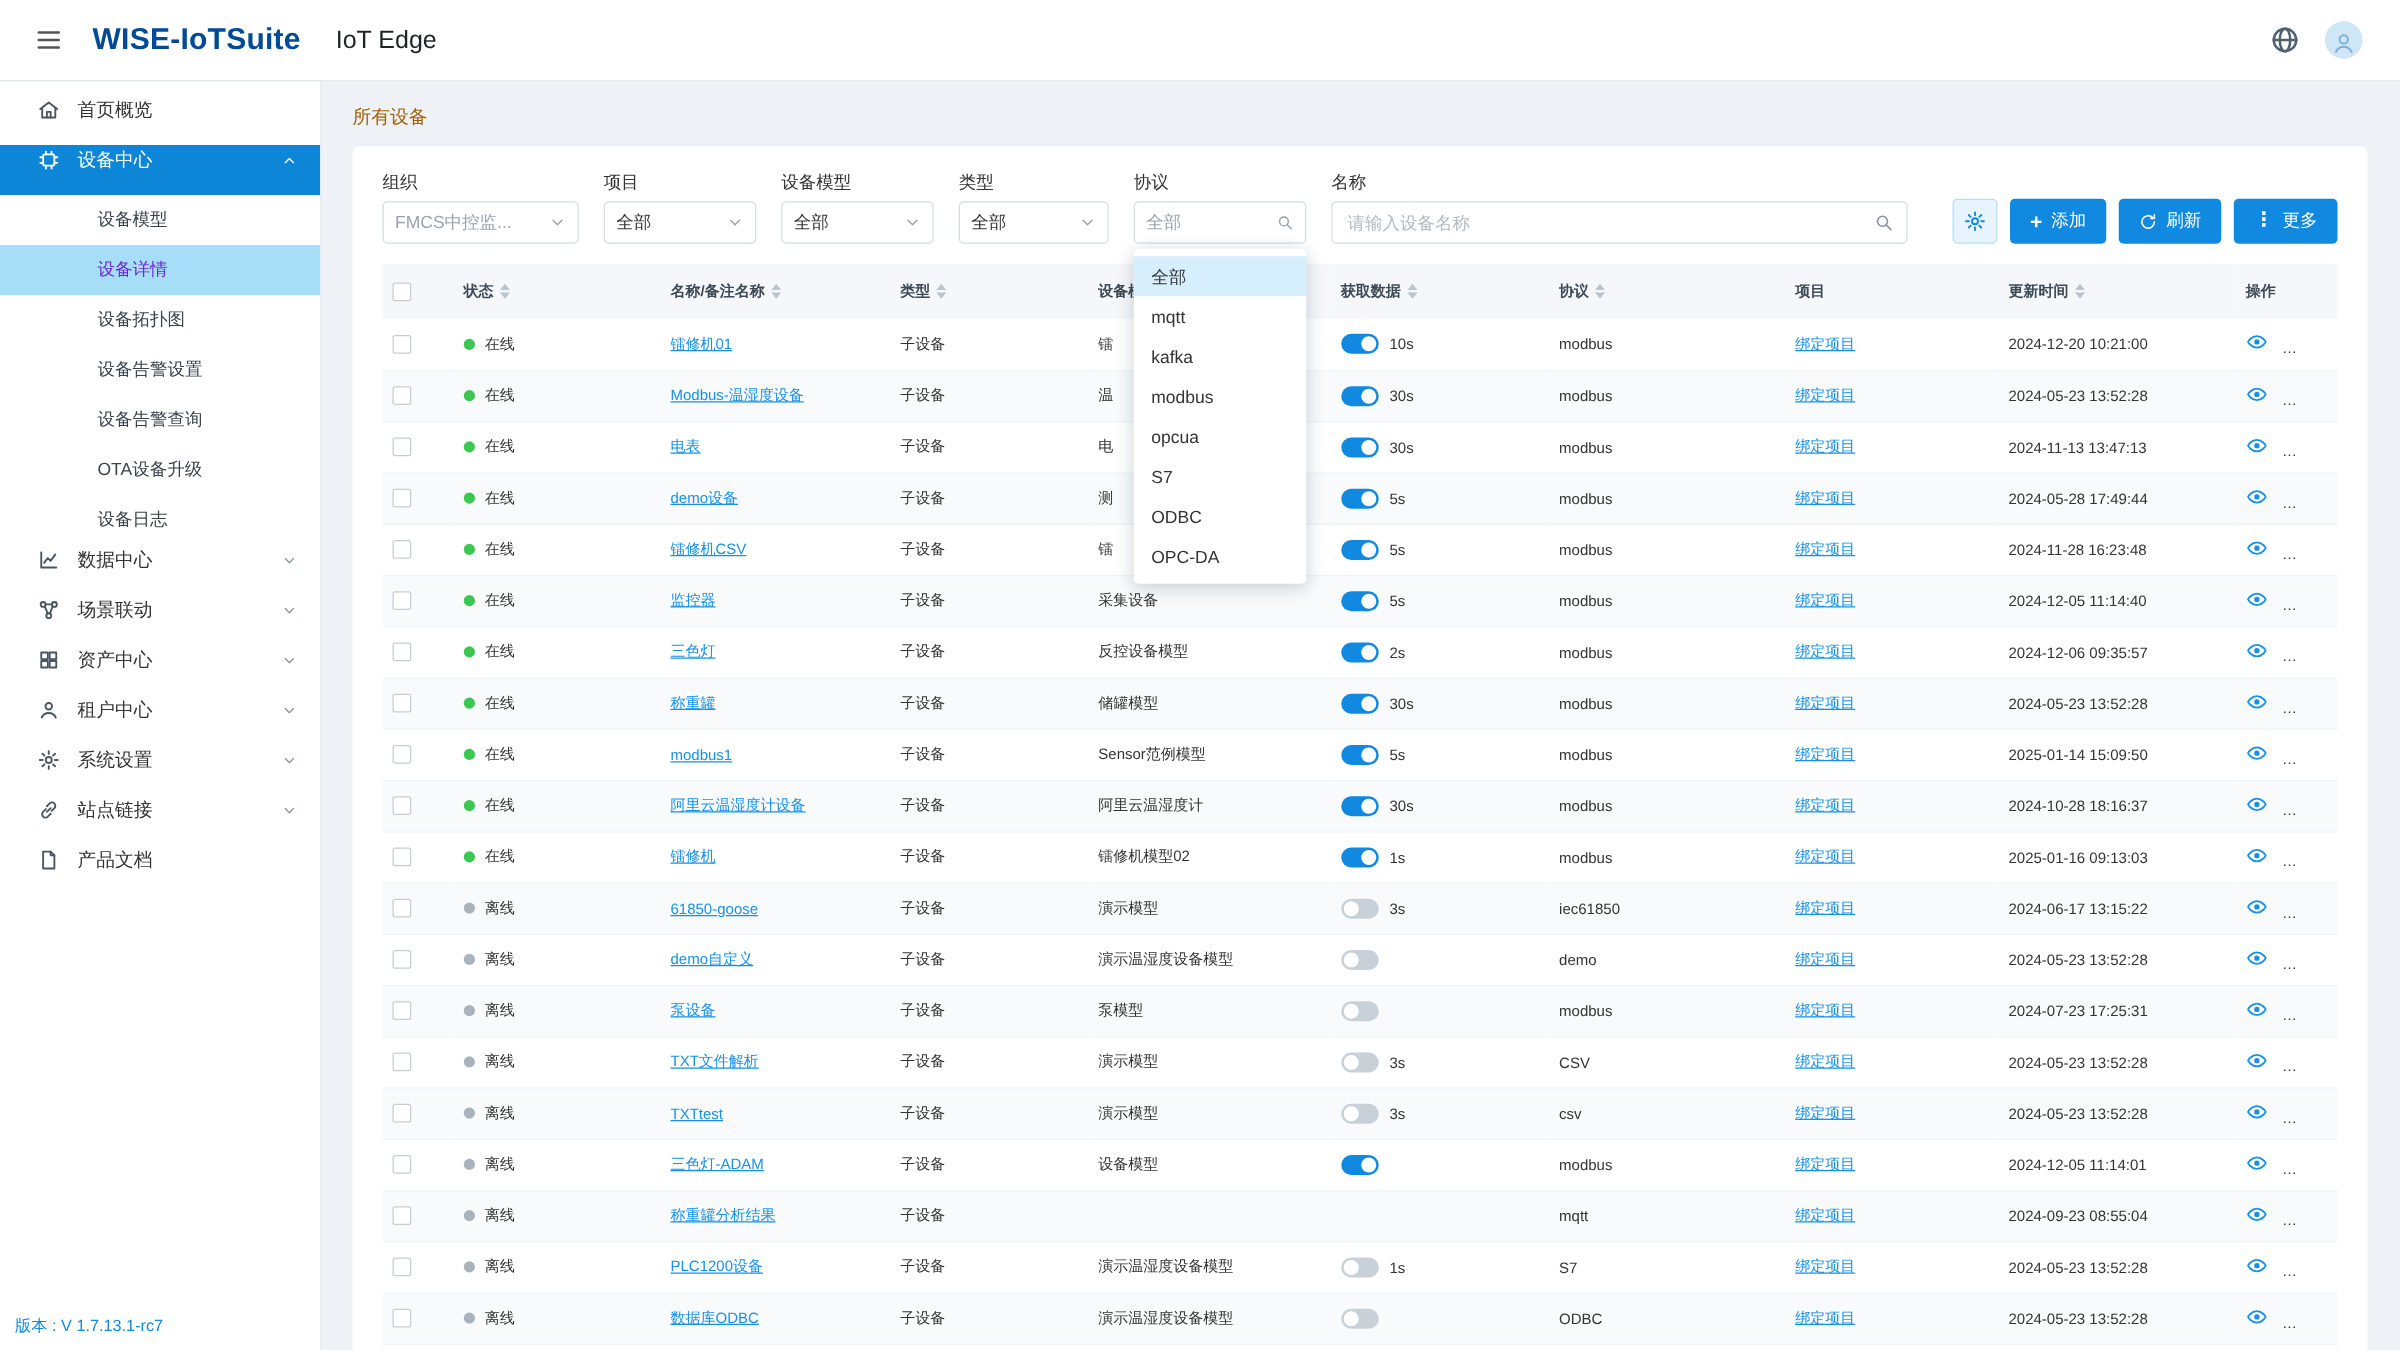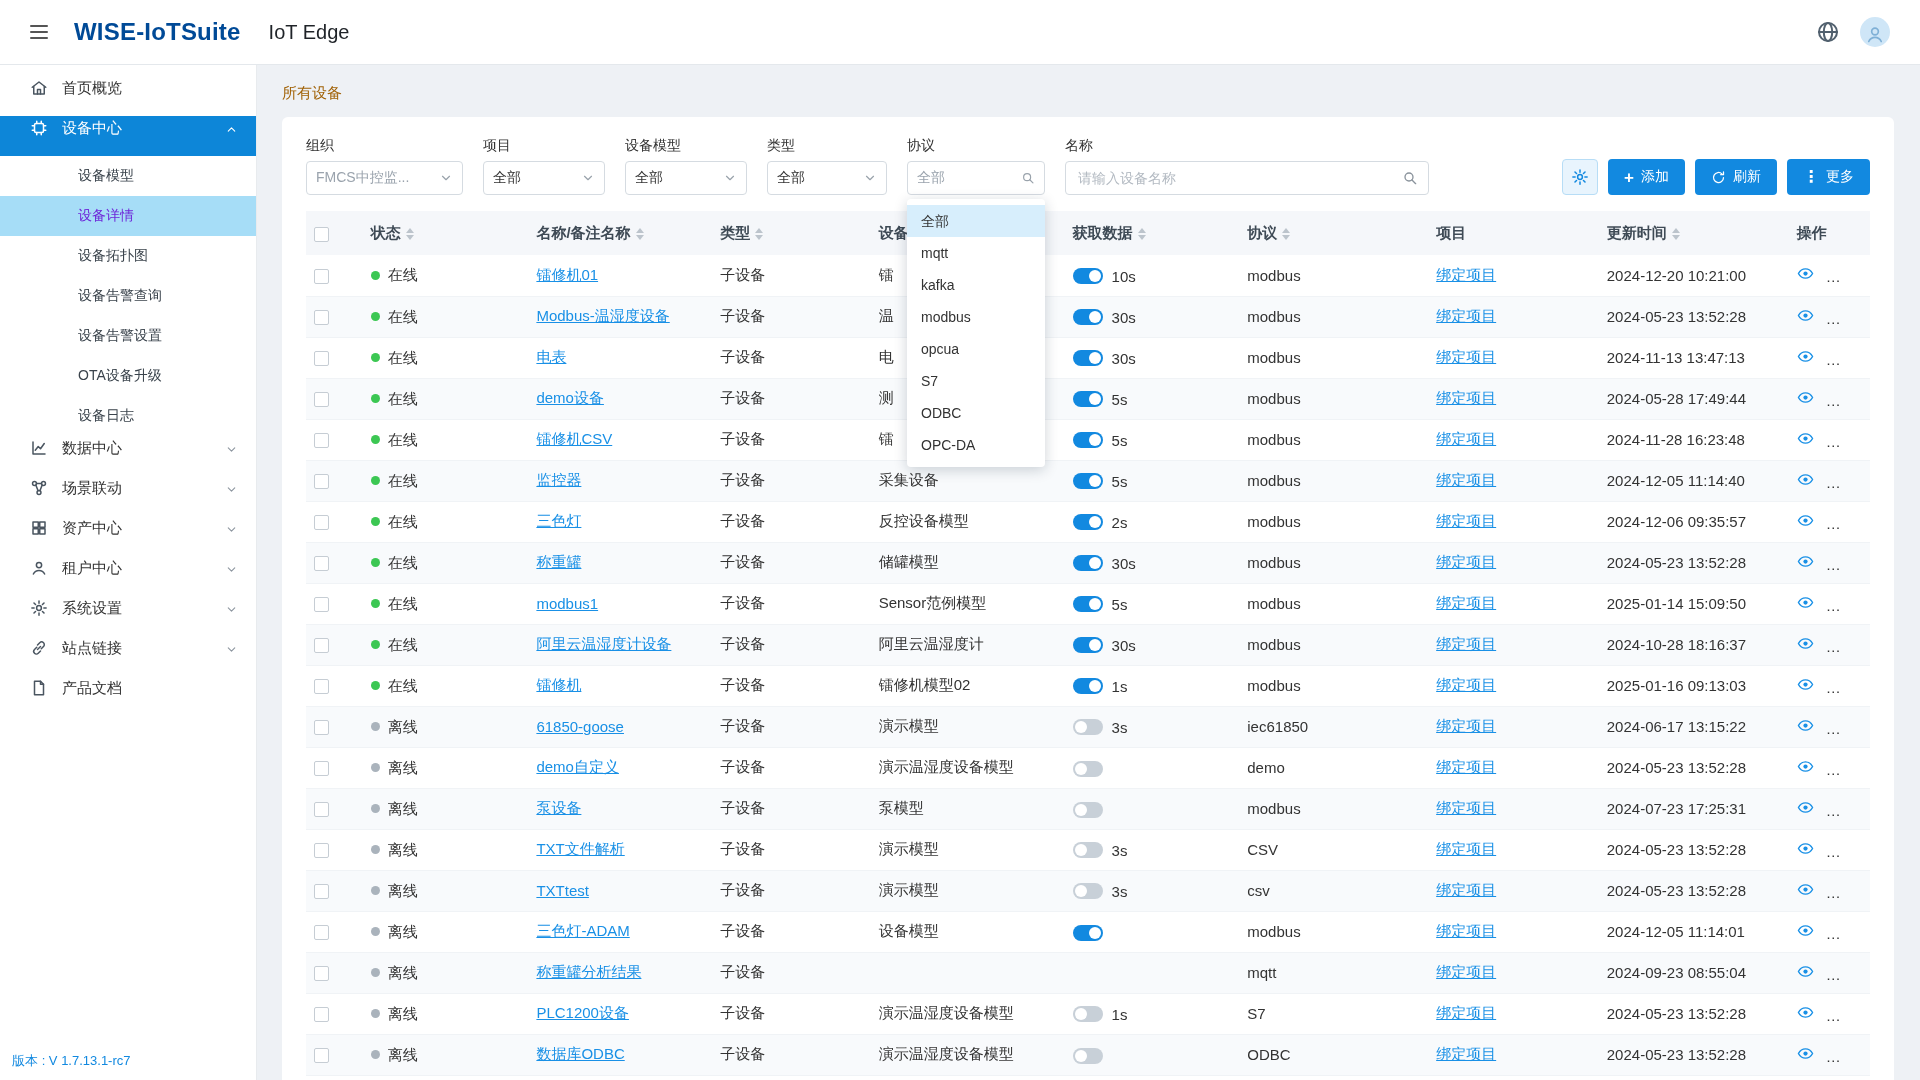--- a/index.html
+++ b/index.html
@@ -42,21 +42,21 @@
   .filters{display:flex;align-items:flex-end;padding:18px 24px 0 24px;}
   #filter-selects{display:flex;gap:20px;}
   .filter-group{display:flex;flex-direction:column;position:relative;}
   .filter-label{font-size:14px;color:#333;margin-bottom:6px;line-height:20px;}
   .select{height:34px;border:1px solid #d5dbe1;border-radius:4px;background:#fff;display:flex;
     align-items:center;justify-content:space-between;padding:0 9px;font-size:14px;cursor:pointer;}
   .select-value{white-space:nowrap;overflow:hidden;text-overflow:ellipsis;color:#333;}
   .select-value.muted{color:#9aa3ad;}
   .select-icon{width:14px;height:14px;color:#99a2ab;flex:none;margin-left:6px;}
   .name-group{margin-left:20px;}
-  .input-wrap{width:364px;height:34px;border:1px solid #d5dbe1;border-radius:4px;display:flex;
+  .input-wrap{width:461px;height:34px;border:1px solid #d5dbe1;border-radius:4px;display:flex;
     align-items:center;padding:0 10px;background:#fff;}
   .input-wrap input{border:none;outline:none;flex:1;font-size:14px;color:#333;
     font-family:"Liberation Sans","DejaVu Sans",sans-serif;}
   .input-wrap input::placeholder{color:#b3bac2;}
   .mag{width:16px;height:16px;color:#8a939c;flex:none;}
 
   .toolbar{margin-left:auto;display:flex;gap:10px;}
   .btn{height:36px;border-radius:4px;font-size:14px;display:flex;align-items:center;
     justify-content:center;cursor:pointer;border:none;
     font-family:"Liberation Sans","DejaVu Sans",sans-serif;}
@@ -68,21 +68,21 @@
   .dots{font-size:16px;font-weight:bold;line-height:1;}
 
   
   .dropdown-panel{position:absolute;top:calc(100% + 4px);left:0;width:138px;background:#fff;
     border-radius:4px;box-shadow:0 3px 14px rgba(15,35,55,.2);padding:6px 0;z-index:30;}
   .dropdown-option{height:32px;line-height:32px;padding:0 14px;font-size:14px;color:#333;cursor:pointer;}
   .dropdown-option.selected{background:#d7eefc;font-weight:500;}
 
   
   .table-wrap{padding:0 24px;margin-top:16px;}
-  table{width:100%;border-collapse:collapse;table-layout:fixed;font-size:15px;}
+  table{width:100%;border-collapse:collapse;table-layout:fixed;font-size:12px;}
   thead th{height:44px;background:#f5f7fa;color:#3e4a55;font-weight:600;text-align:left;
     padding:0 8px;white-space:nowrap;}
   tbody td{height:41px;padding:0 8px;color:#333;border-bottom:1px solid #f0f3f6;
     white-space:nowrap;overflow:hidden;text-overflow:ellipsis;vertical-align:middle;}
   tbody tr:nth-child(even){background:#f8fafc;}
   .checkbox{width:15px;height:15px;border:1px solid #c6cdd4;border-radius:2px;background:#fff;
     display:inline-block;vertical-align:middle;cursor:pointer;}
   .sorter{display:inline-flex;flex-direction:column;margin-left:5px;vertical-align:middle;}
   .car{display:block;width:0;height:0;border-left:4px solid transparent;border-right:4px solid transparent;}
   .car.up{border-bottom:5px solid #bcc4cc;margin-bottom:2px;}
@@ -146,22 +146,22 @@
               <path d="M9 6V3M15 6V3M9 21v-3M15 21v-3M6 9H3M6 15H3M21 9h-3M21 15h-3"></path>
             </svg></span>
           <span class="nav-label">设备中心</span>
           <span class="nav-chevron"><svg viewBox="0 0 24 24" width="100%" height="100%" fill="none" stroke="currentColor" stroke-width="2" stroke-linecap="round" stroke-linejoin="round">
               <path d="M6 15l6-6 6 6"></path>
             </svg></span>
         </div>
         <div class="nav-sub">设备模型</div>
         <div class="nav-sub selected">设备详情</div>
         <div class="nav-sub">设备拓扑图</div>
+        <div class="nav-sub">设备告警设置</div>
         <div class="nav-sub">设备告警查询</div>
-        <div class="nav-sub">设备告警设置</div>
         <div class="nav-sub">OTA设备升级</div>
         <div class="nav-sub">设备日志</div>
         <div class="nav-item">
           <span class="nav-icon"><svg viewBox="0 0 24 24" width="100%" height="100%" fill="none" stroke="currentColor" stroke-width="2" stroke-linecap="round" stroke-linejoin="round">
               <path d="M4 4v16h16"></path>
               <path d="M7 15l4-5 3 3 5-7"></path>
             </svg></span>
           <span class="nav-label">数据中心</span>
           <span class="nav-chevron"><svg viewBox="0 0 24 24" width="100%" height="100%" fill="none" stroke="currentColor" stroke-width="2" stroke-linecap="round" stroke-linejoin="round">
               <path d="M6 9l6 6 6-6"></path>

